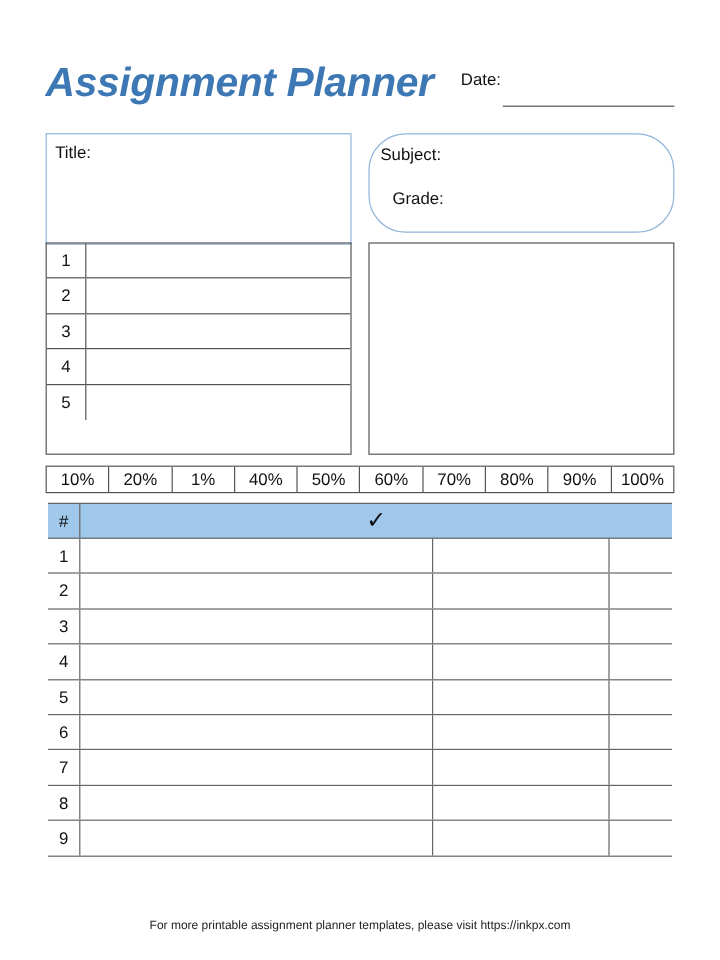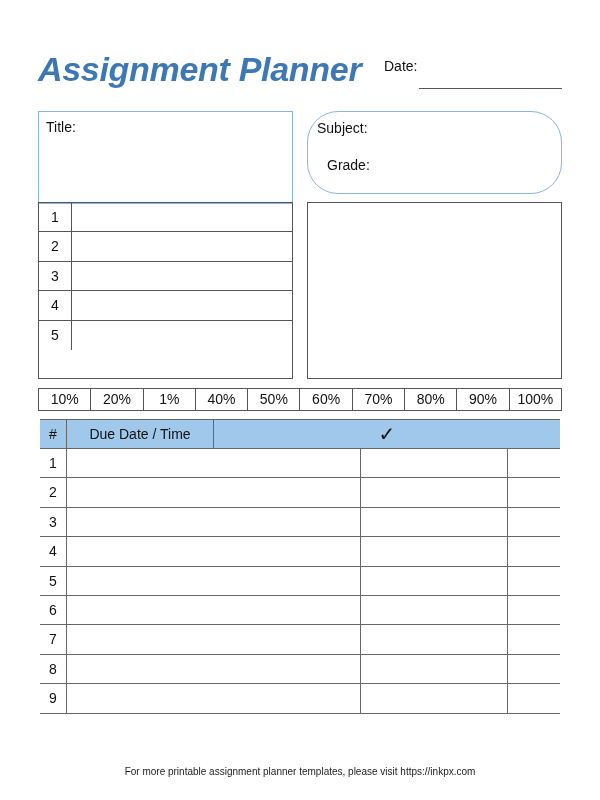--- a/index.html
+++ b/index.html
@@ -79,21 +79,20 @@
     <div>60%</div>
     <div>70%</div>
     <div>80%</div>
     <div>90%</div>
     <div>100%</div>
   </div>
 
 <div class="tasks">
   <div class="trow head">
     <div class="c1">#</div>
-    <div class="c3">Due Date / Time</div>
     <div class="c4">✓</div>
   </div>
   <div id="task-rows">
       <div class="trow">
         <div class="c1">1</div>
         <div class="c2"></div>
         <div class="c3"></div>
         <div class="c4"></div>
       </div>
       <div class="trow">

